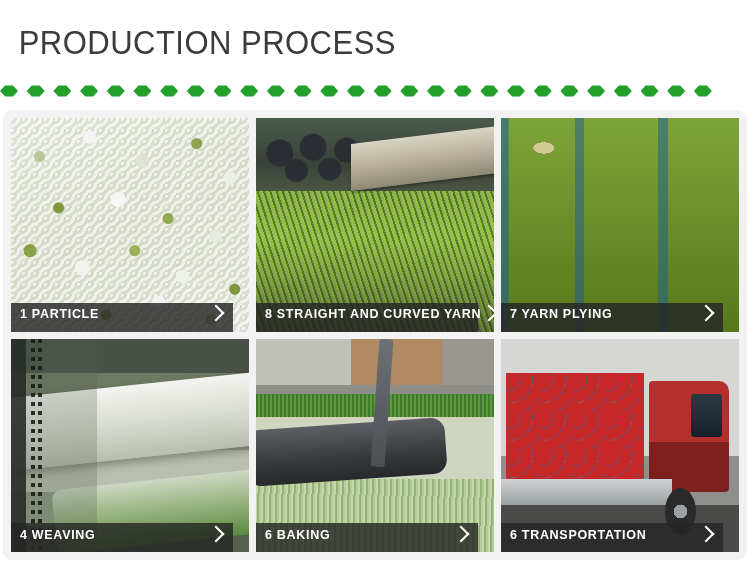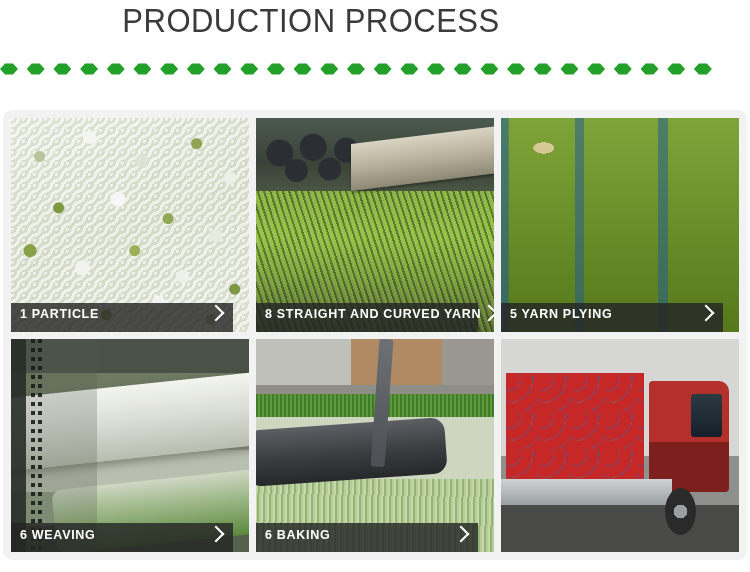--- a/index.html
+++ b/index.html
@@ -11,22 +11,21 @@
     height: 572px;
     background: #ffffff;
     font-family: "Liberation Sans", sans-serif;
     overflow: hidden;
     position: relative;
   }
 
   
   .header {
     width: 622px;
-    padding-top: 2px;
-    text-align: center;
+    padding-top: 24px;
     box-sizing: border-box;
   }
   .page-title {
     font-family: "Liberation Sans", sans-serif;
     font-size: 33px;
     line-height: 38px;
     letter-spacing: 0.5px;
     color: #3b3b3b;
     font-weight: 400;
     margin: 0;
@@ -376,33 +375,33 @@
         <span class="caption-label">8 STRAIGHT AND CURVED YARN</span>
         <span class="chevron"></span>
       </div>
     </div>
 
     <div class="tile">
       <div class="tile-photo">
         <div class="ph-bobbins"></div>
       </div>
       <div class="caption">
-        <span class="caption-label">5 YARN PLYING</span>
+        <span class="caption-label">7 YARN PLYING</span>
         <span class="chevron"></span>
       </div>
     </div>
 
     <div class="tile">
       <div class="tile-photo">
         <div class="ph-weaving">
             <div class="wv-green"></div>
           </div>
       </div>
       <div class="caption">
-        <span class="caption-label">6 WEAVING</span>
+        <span class="caption-label">4 WEAVING</span>
         <span class="chevron"></span>
       </div>
     </div>
 
     <div class="tile">
       <div class="tile-photo">
         <div class="ph-baking">
           <div class="bk-wall"></div>
           <div class="bk-turfstrip"></div>
           <div class="bk-turf"></div>
@@ -419,16 +418,20 @@
     <div class="tile">
       <div class="tile-photo">
         <div class="ph-truck">
           <div class="tk-cab"></div>
           <div class="tk-window"></div>
           <div class="tk-rolls"></div>
           <div class="tk-bed"></div>
           <div class="tk-wheel"></div>
         </div>
       </div>
+      <div class="caption">
+        <span class="caption-label">6 TRANSPORTATION</span>
+        <span class="chevron"></span>
+      </div>
     </div>
 
   </div>
 </div>
 
 </body></html>

